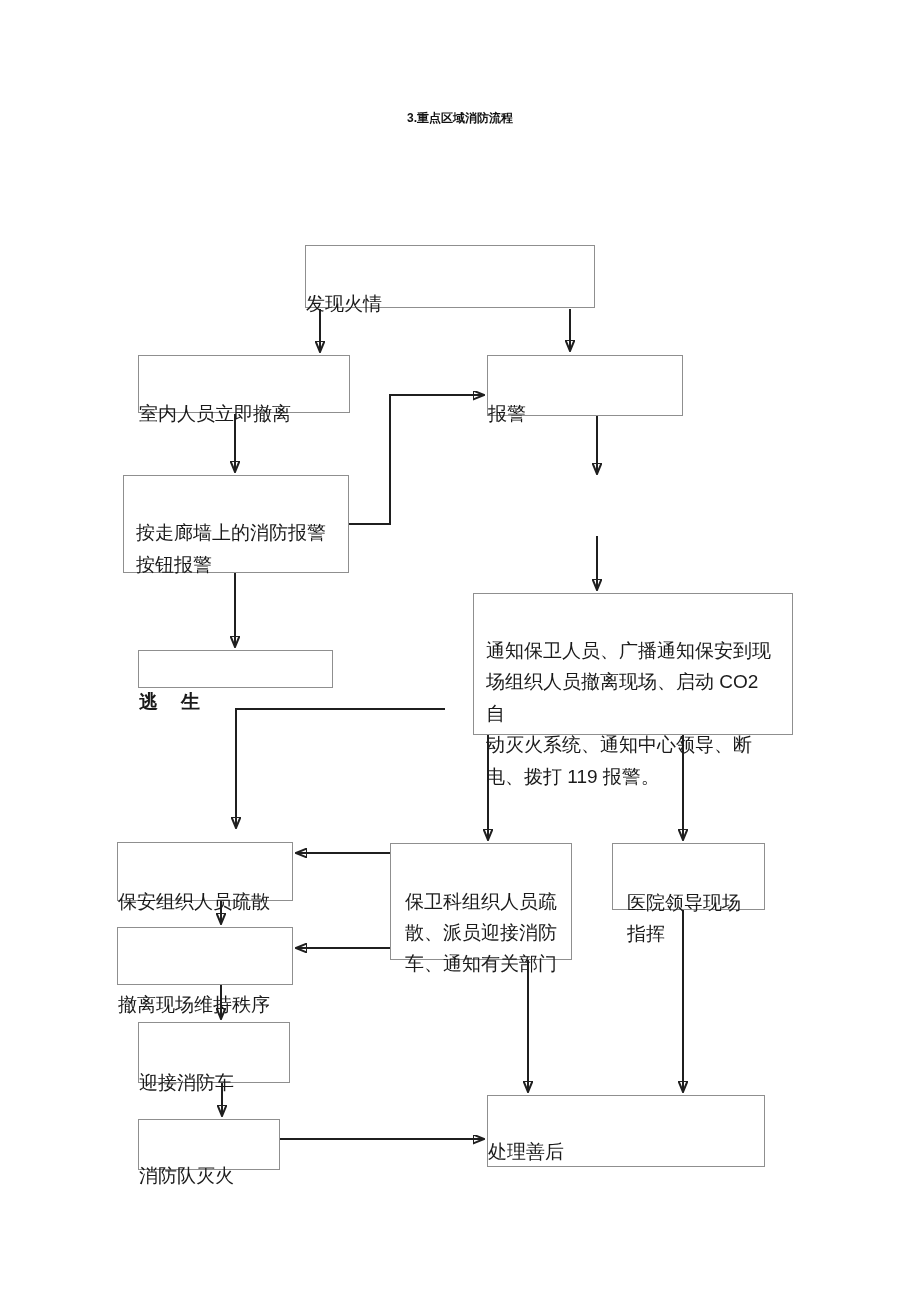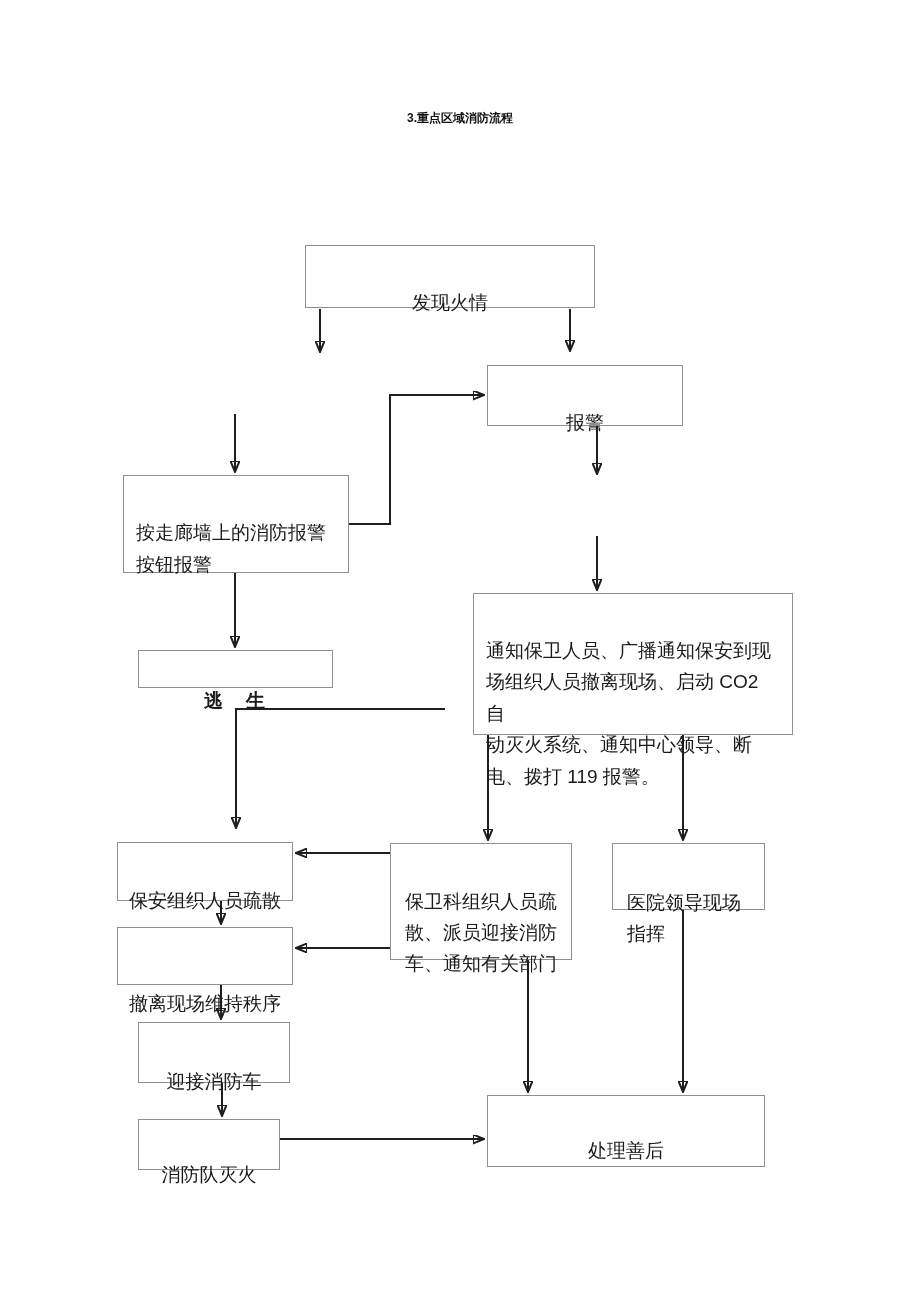--- a/index.html
+++ b/index.html
@@ -42,26 +42,26 @@
   .box {
     position: absolute;
     box-sizing: border-box;
     background: #ffffff;
     border: 1px solid #8f8f8f;
     font-size: 19px;
     line-height: 32px;
     color: #1a1a1a;
     white-space: pre-line;
   }
-  .t-center { text-align: center; font-family: Liberation Mono, monospace; }
+  .t-center { text-align: left; }
   .t-left   { text-align: left; }
 
   .b-find-fire          { left:305px; top:245px;  width:290px; height:63px;  padding-top:10px; }
   .b-evacuate-indoor    { left:138px; top:355px;  width:212px; height:58px;  padding-top:10px; }
-  .b-alarm              { left:487px; top:365px;  width:196px; height:61px;  padding-top:10px; }
+  .b-alarm              { left:487px; top:355px;  width:196px; height:61px;  padding-top:10px; }
   .b-press-button       { left:123px; top:475px;  width:226px; height:98px;  padding:9px 12px; }
   .b-escape             { left:138px; top:650px;  width:195px; height:38px;  padding-top:3px; font-weight:bold; letter-spacing:2px; }
   .b-notify             { left:445px; top:593px;  width:320px; height:142px; padding:9px 12px; line-height:31.5px;margin-left:28px; }
   .b-security-evacuate  { left:117px; top:831px;  width:176px; height:59px;  padding-top:11px;margin-top:11px; }
   .b-security-dept      { left:390px; top:843px;  width:182px; height:117px; padding:11px 14px; line-height:31px; }
   .b-hospital-lead      { left:612px; top:843px;  width:153px; height:67px;  padding:12px 14px; line-height:31px; }
   .b-maintain-order     { left:117px; top:927px;  width:176px; height:58px;  padding-top:29px; }
   .b-meet-truck         { left:138px; top:1022px; width:152px; height:61px;  padding-top:12px; }
   .b-brigade            { left:138px; top:1119px; width:142px; height:51px;  padding-top:8px; }
   .b-aftermath          { left:487px; top:1095px; width:278px; height:72px;  padding-top:8px; }
@@ -96,20 +96,23 @@
     <path d="M222 1083 L222 1115" marker-end="url(#arrow)"></path>
     <path d="M279 1139 L483 1139" marker-end="url(#arrow)"></path>
     <path d="M528 960 L528 1091" marker-end="url(#arrow)"></path>
     <path d="M683 910 L683 1091" marker-end="url(#arrow)"></path>
   </svg>
 
   <div class="box t-center b-find-fire">
     <span>发现火情</span>
   </div>
 
+  <div class="box t-center b-evacuate-indoor">
+    <span>室内人员立即撤离</span>
+  </div>
 
   <div class="box t-center b-alarm">
     <span>报警</span>
   </div>
 
   <div class="box t-left b-press-button">
     <span>按走廊墙上的消防报警
 按钮报警</span>
   </div>
 

